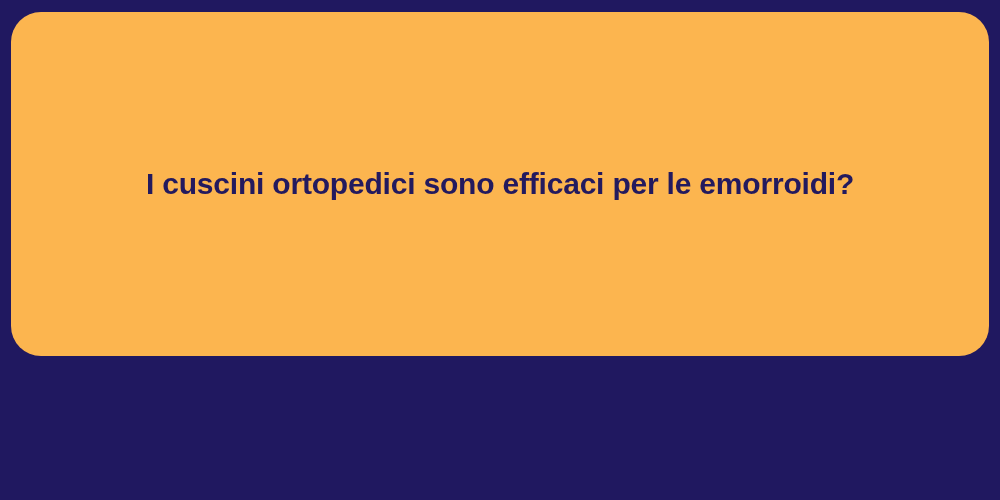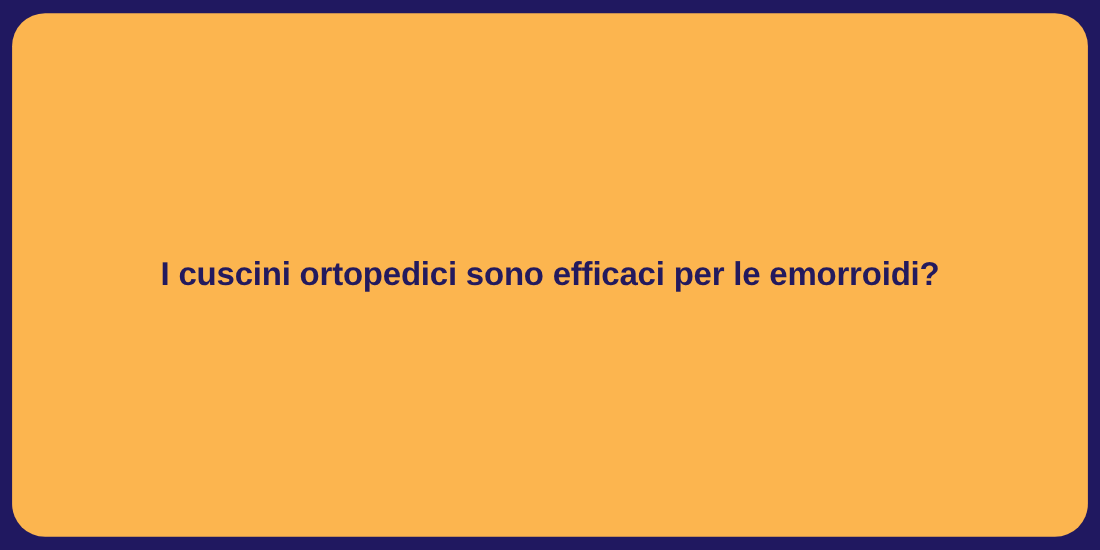--- a/index.html
+++ b/index.html
@@ -17,21 +17,21 @@
     overflow: hidden;
     box-sizing: border-box;
     font-family: "Liberation Sans", sans-serif;
   }
 
   .card {
     position: absolute;
     left: 11px;
     top: 12px;
     width: 978px;
-    height: 476px;
+    height: 344px;
     background: #fcb54f;
     border-radius: 30px;
     box-sizing: border-box;
     display: flex;
     align-items: center;
     justify-content: center;
     overflow: hidden;
   }
 
   .card-inner {

